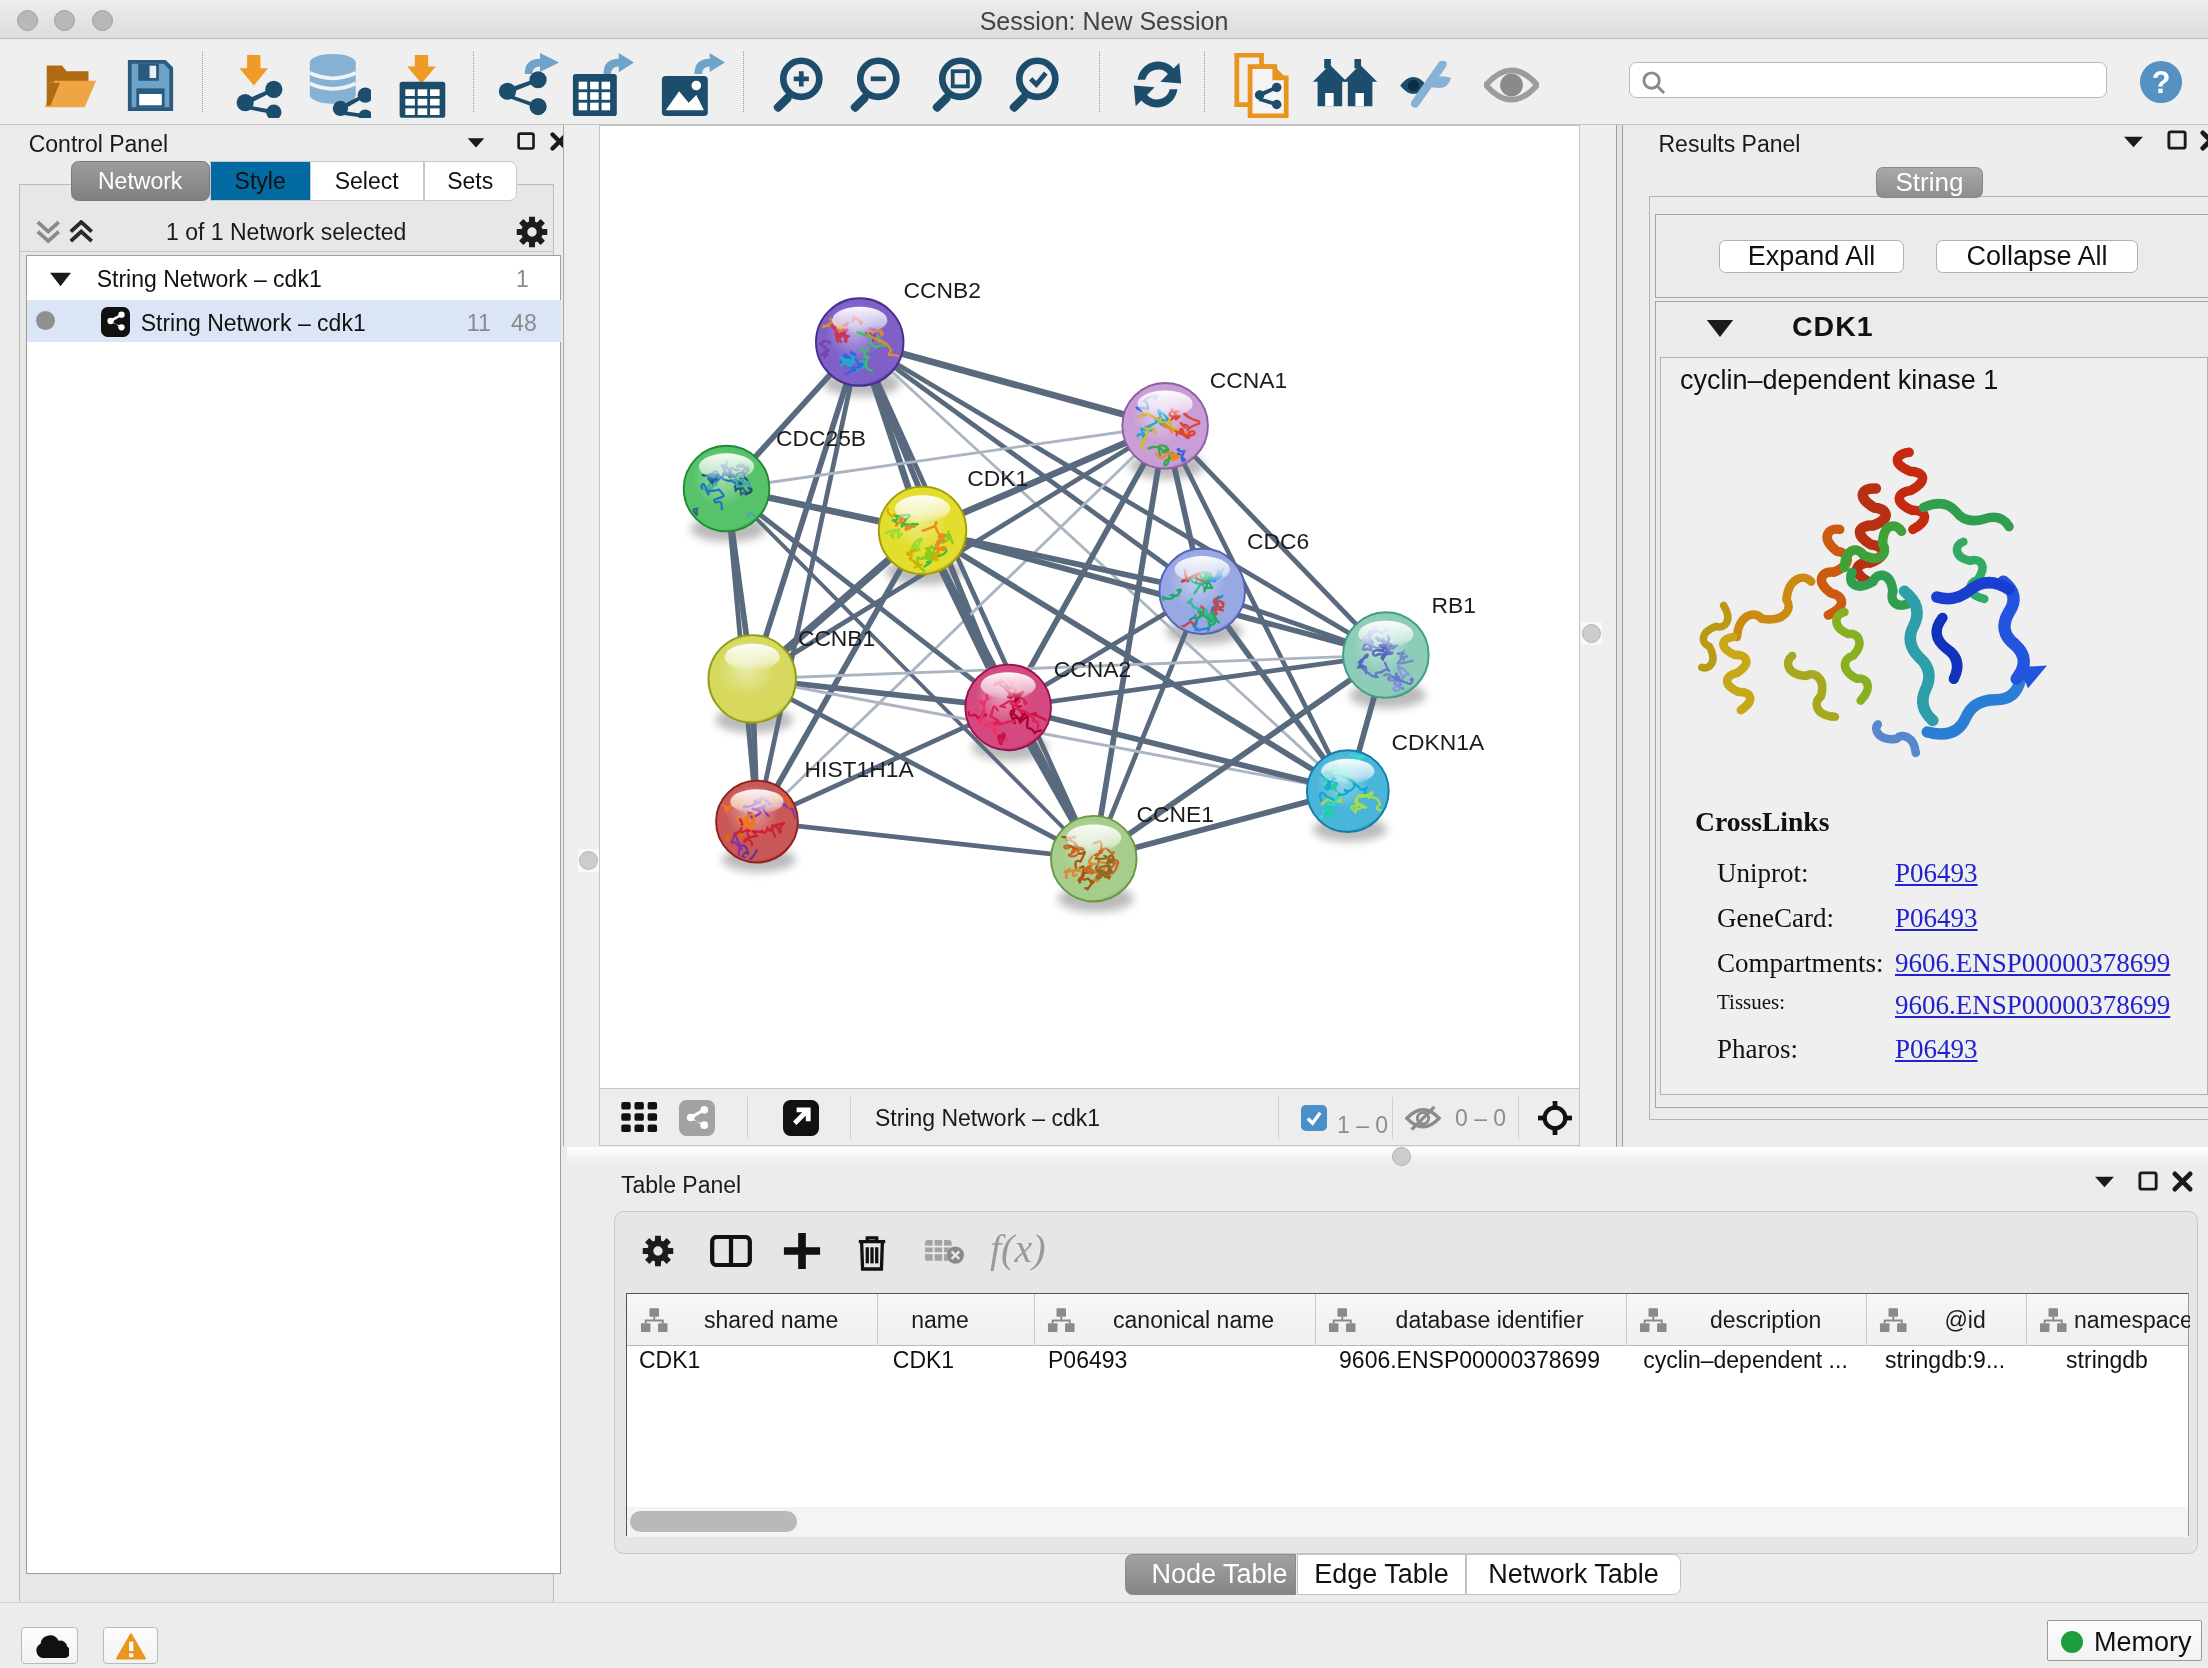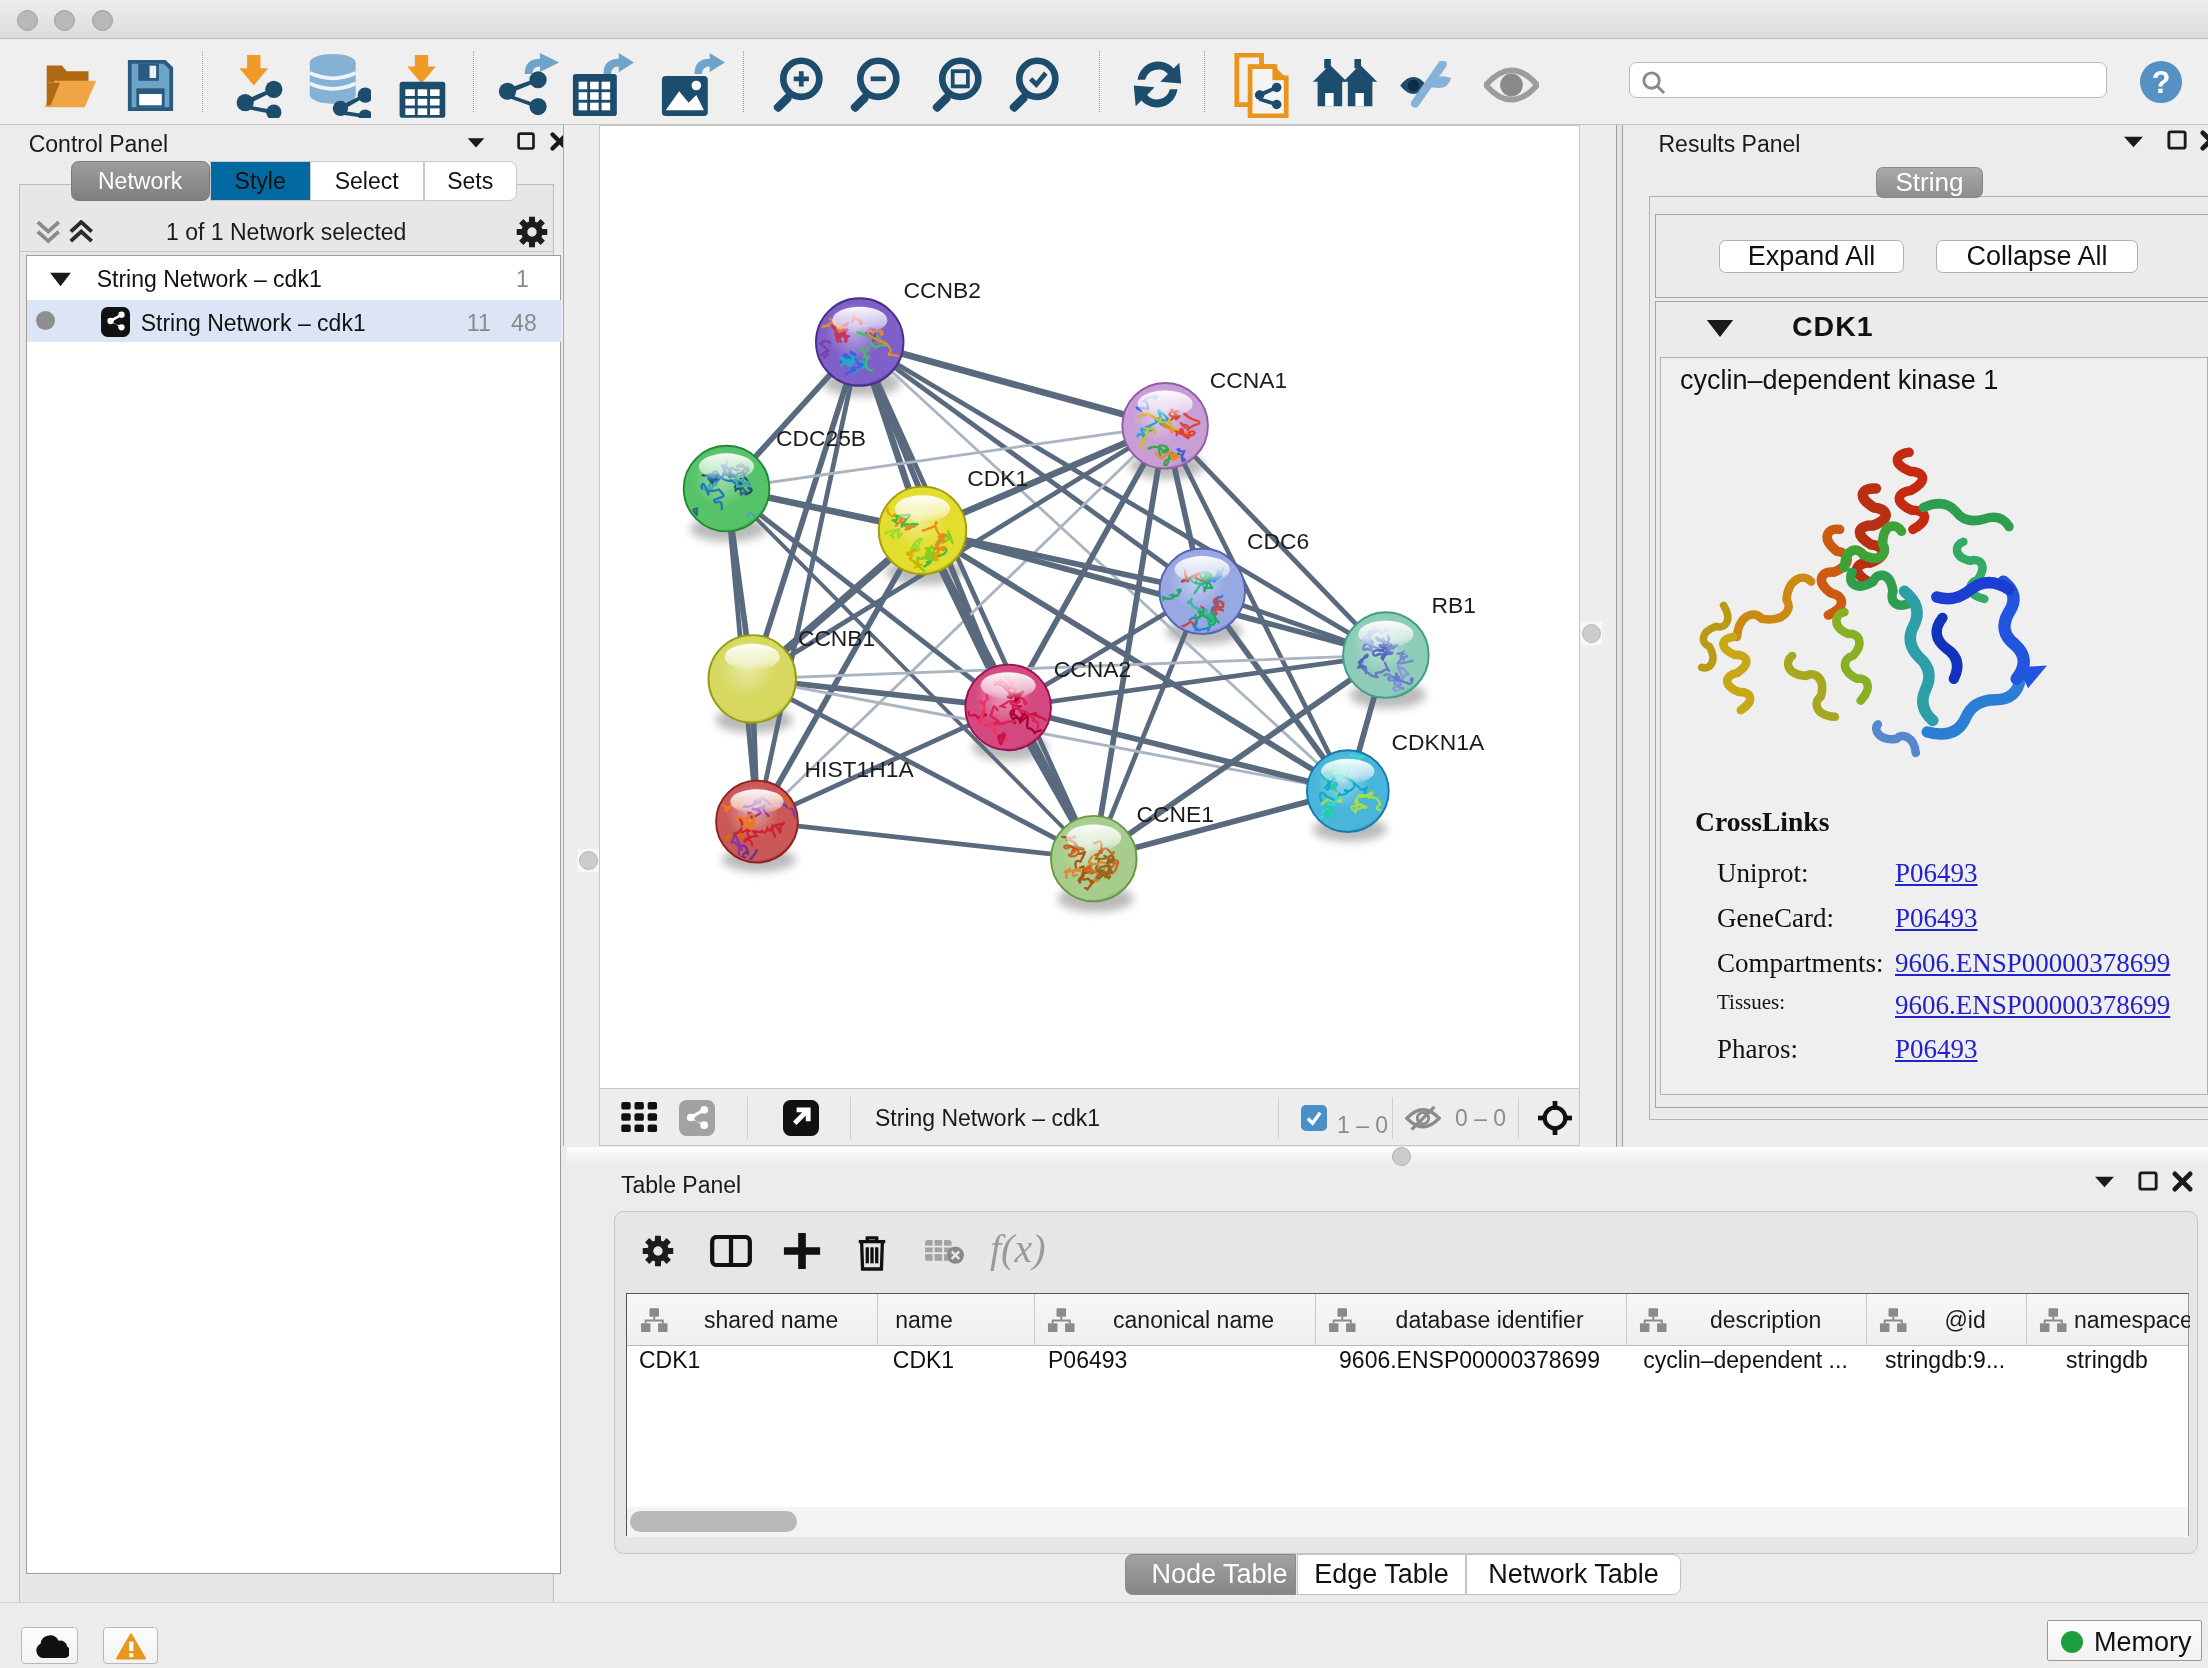--- a/index.html
+++ b/index.html
@@ -24,20 +24,21 @@
 #tablepanel { left:567px; top:1162px; width:1642px; height:439px; }
 #statusbar { left:0; top:1602px; width:2208px; height:67px; background:#ececec; border-top:1px solid #d2d2d2; }
 .btnbox { position:absolute; background:linear-gradient(#fdfdfd,#f2f2f2); border:1px solid #b9b9b9; border-radius:3.8px; }
 </style>
 </head>
 <body>
 <div id="titlebar" class="abs">
   <div class="tl" style="left:17px"></div>
   <div class="tl" style="left:54px"></div>
   <div class="tl" style="left:92px"></div>
+  <div id="title-text">Session: New Session</div>
 </div>
 <div id="toolbar" class="abs">
 <svg class="tbi" style="left:41px;top:16px" width="57" height="59" viewBox="0 0 60 62">
   <path d="M6 10 L22 10 L27 16 L50 16 L50 28 L6 28 Z" fill="#b06a14"></path>
   <path d="M4 54 L14 26 L58 26 L46 54 Z" fill="#f0a544"></path>
   <path d="M6 10 L6 52 L10 52 L20 28 L6 28 Z" fill="#b06a14"></path>
 </svg>
 <svg class="tbi" style="left:126px;top:18px" width="49" height="55" viewBox="0 0 52 58">
   <path d="M2 2 L42 2 L50 10 L50 56 L2 56 Z" fill="#2b5a7f"></path>
   <path d="M6 6 L40 6 L46 12 L46 52 L6 52 Z" fill="#6ea3c9"></path>
@@ -785,21 +786,21 @@
           <rect x="1" y="17" width="10" height="9" rx="1"></rect>
           <rect x="19" y="17" width="10" height="9" rx="1"></rect>
         </g>
         <g stroke="#8a8a8a" stroke-width="2" fill="none">
           <path d="M15 10 L15 14 M6 17 L6 14 L24 14 L24 17"></path>
         </g>
       </svg>
       <div style="position:absolute;left:42px;right:3.8px;top:13.3px;text-align:center;font-size:23px;color:#1a1a1a;white-space:nowrap;overflow:hidden;">shared name</div>
     </div>
 <div class="abs" style="left:310px;top:132px;width:157px;height:52px;border-left:1px solid #c9c9c9;"></div>
-<div class="abs" style="left:296px;top:132px;width:122px;height:52px;">
+<div class="abs" style="left:312px;top:132px;width:122px;height:52px;">
       <div style="position:absolute;left:0;right:0;top:13.3px;text-align:center;font-size:23px;color:#1a1a1a;">name</div>
     </div>
 <div class="abs" style="left:467px;top:132px;width:281px;height:52px;border-left:1px solid #c9c9c9;"></div>
 <div class="abs" style="left:467px;top:132px;width:281px;height:52px;">
       <svg style="position:absolute;left:13.3px;top:13.3px" width="28.5" height="26" viewBox="0 0 30 27">
         <g fill="#8a8a8a">
           <rect x="10" y="1" width="10" height="9" rx="1"></rect>
           <rect x="1" y="17" width="10" height="9" rx="1"></rect>
           <rect x="19" y="17" width="10" height="9" rx="1"></rect>
         </g>

